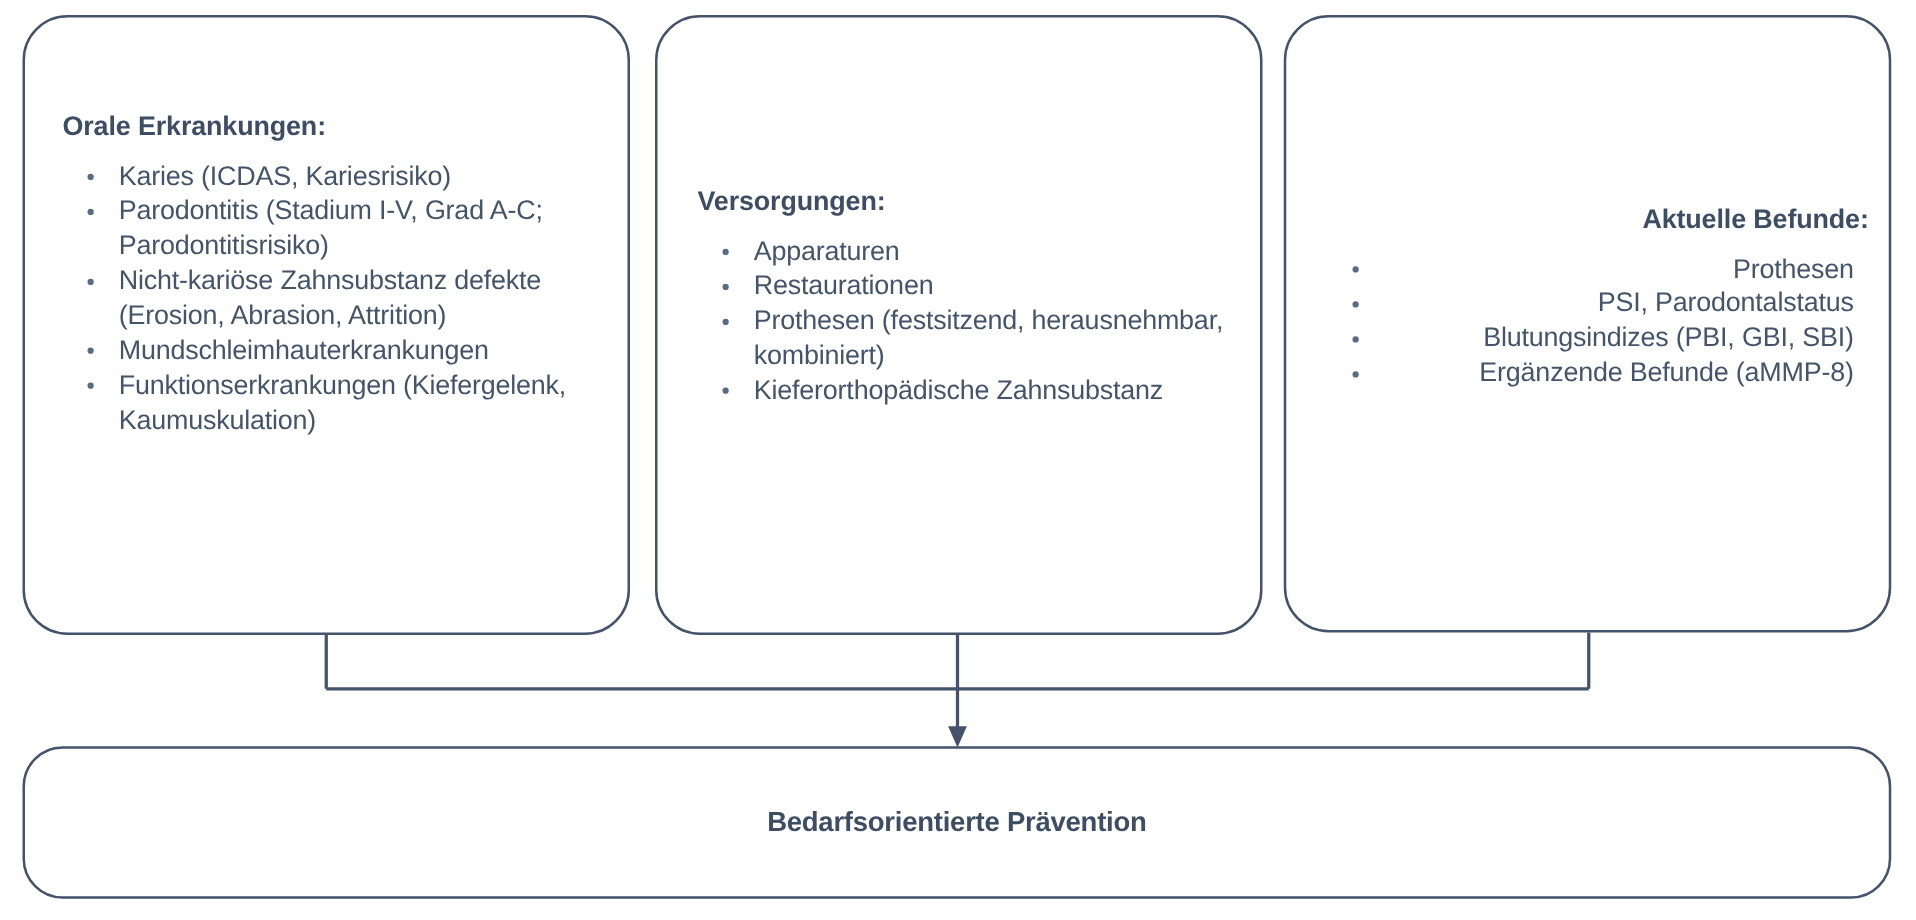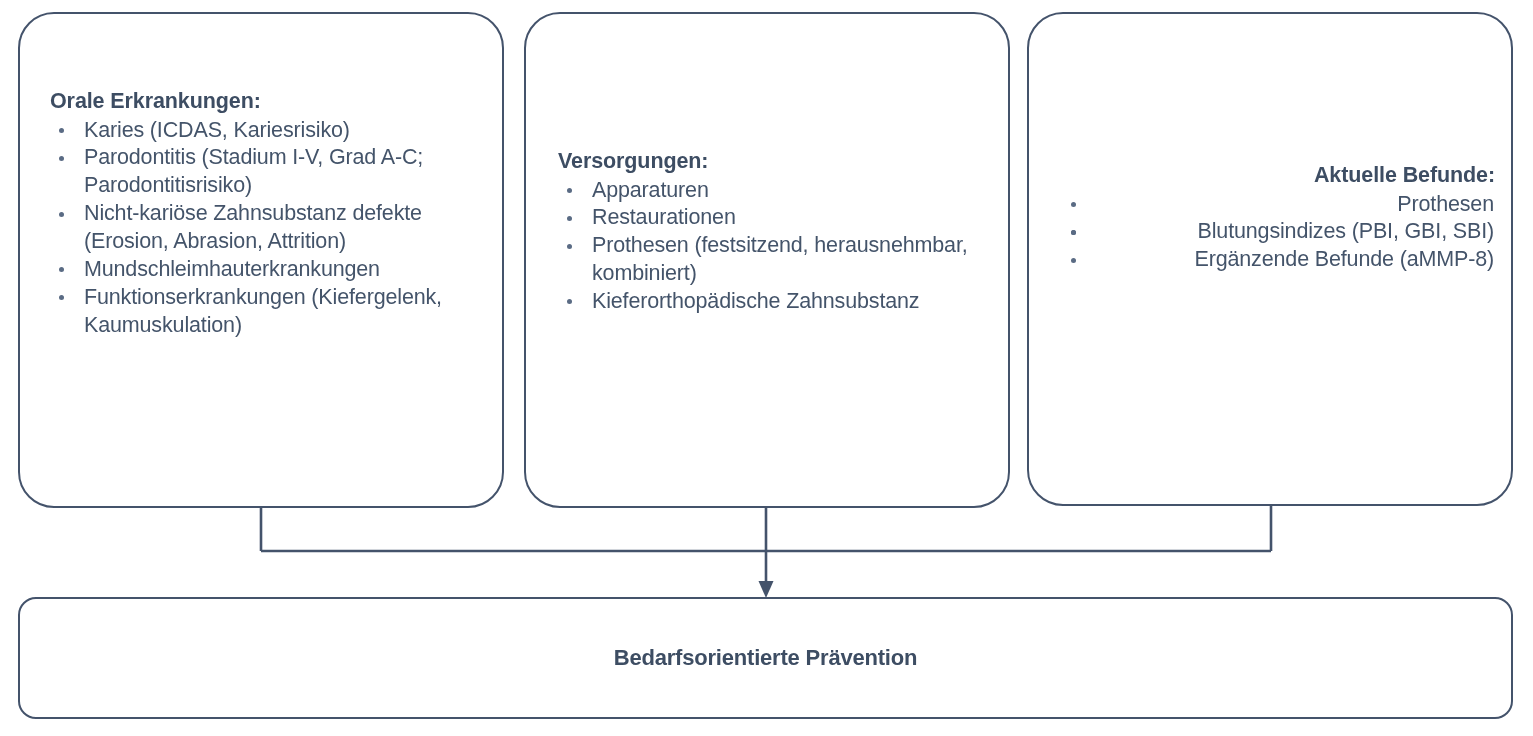--- a/index.html
+++ b/index.html
@@ -24,41 +24,41 @@
     position: absolute;
     box-sizing: border-box;
     border: 2px solid #44536B;
     background: #ffffff;
     color: #3D4D63;
   }
   .node.top {
     border-radius: 36px;
   }
   .node.bottom {
-    border-radius: 18px;
+    border-radius: 32px;
   }
 
   .node-inner {
     position: absolute;
     left: 0;
     right: 0;
   }
 
   .node-title {
     font-size: 21.5px;
     font-weight: bold;
     line-height: 1.28;
     color: #3D4D63;
     letter-spacing: -0.1px;
     margin: 0 0 1px 0;
   }
 
   ul.bullets {
     list-style: none;
-    margin: 1px;
+    margin: 12px;
     padding: 0;
   }
   ul.bullets > li {
     position: relative;
     font-size: 21.5px;
     line-height: 1.30;
     color: #44546A;
     padding-left: 33px;
     margin: 0;
     letter-spacing: -0.15px;
@@ -172,20 +172,21 @@
   <div class="node top" style="left:1027px; top:12px; width:486px; height:494px;text-align:right;">
     <div class="node-inner" style="top:148px; left:33px; right:16px;">
       <div class="node-title">Aktuelle Befunde:</div>
       <ul class="bullets">
         <li>
           <span class="dot"></span>
           <span>Prothesen</span>
         </li>
         <li>
           <span class="dot"></span>
+          <span>PSI, Parodontalstatus</span>
         </li>
         <li>
           <span class="dot"></span>
           <span>Blutungsindizes (PBI, GBI, SBI)</span>
         </li>
         <li>
           <span class="dot"></span>
           <span>Ergänzende Befunde (aMMP-8)</span>
         </li>
       </ul>

